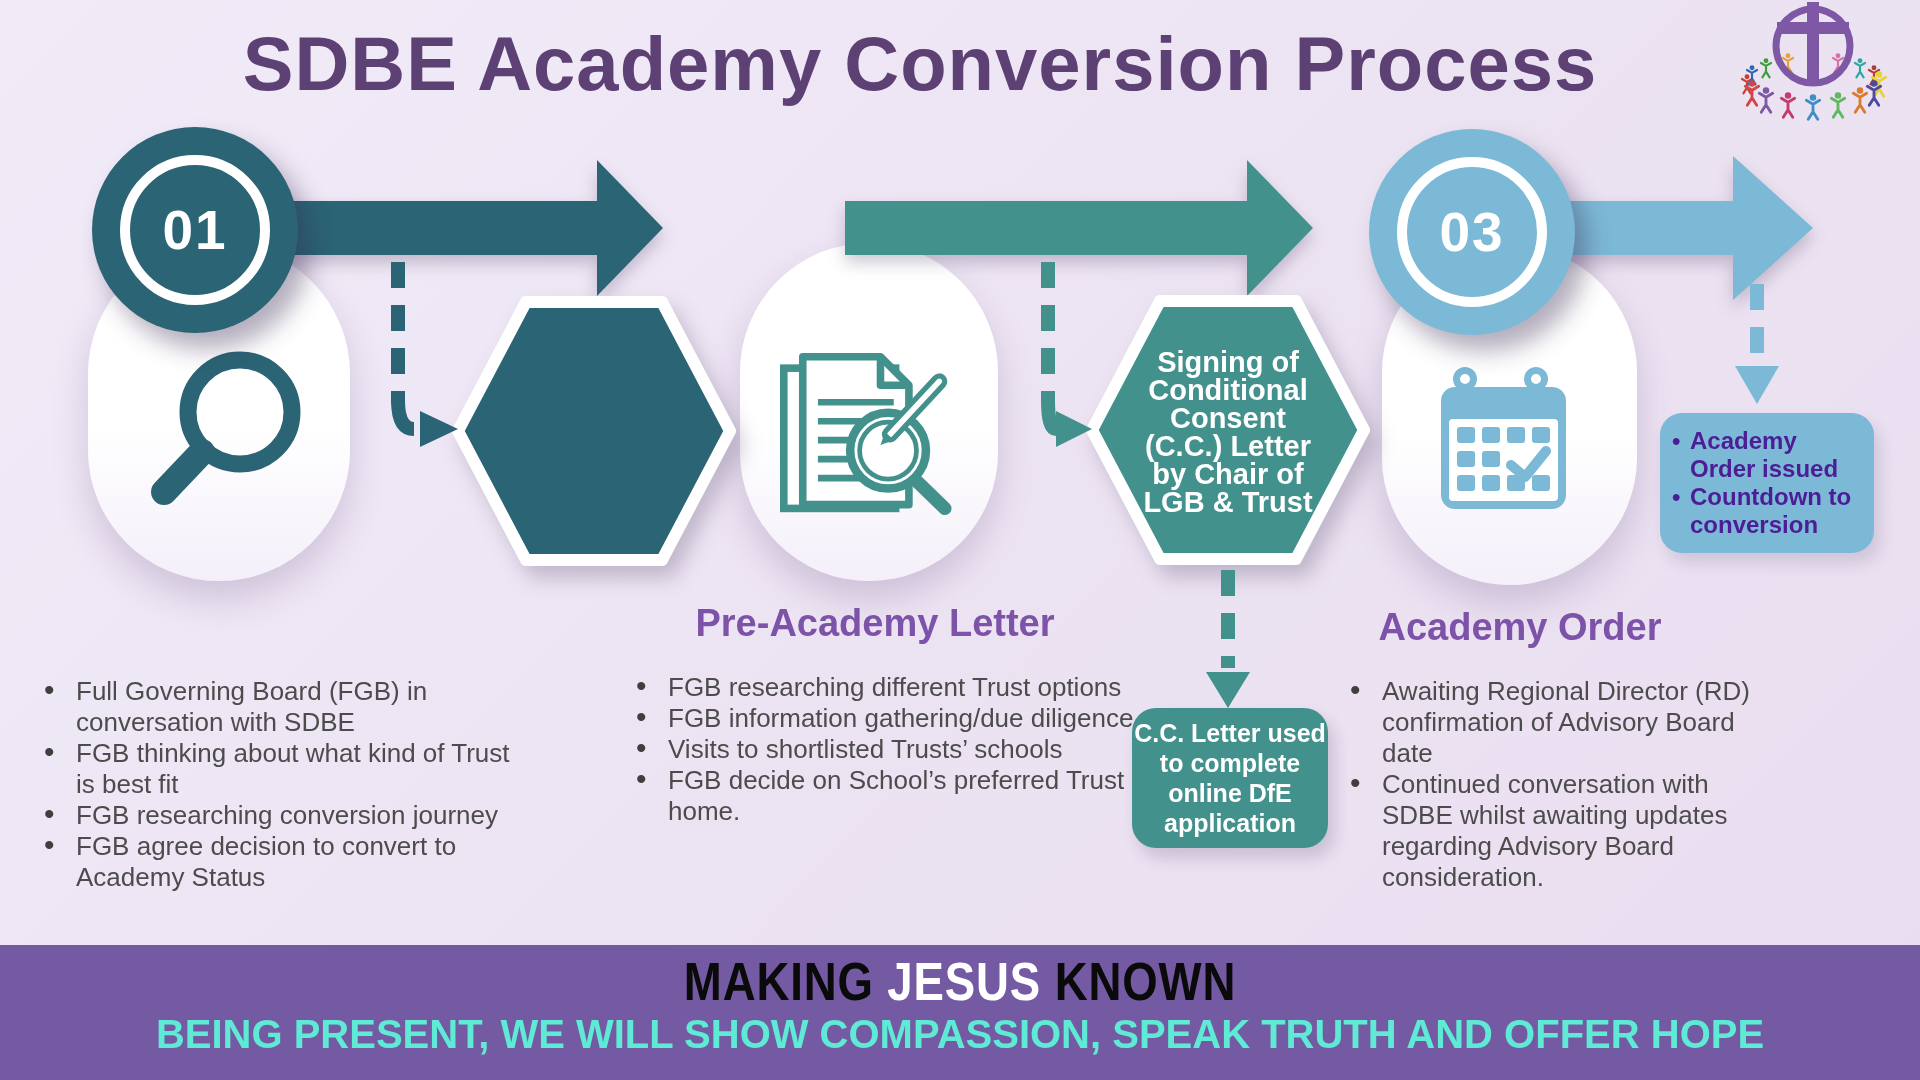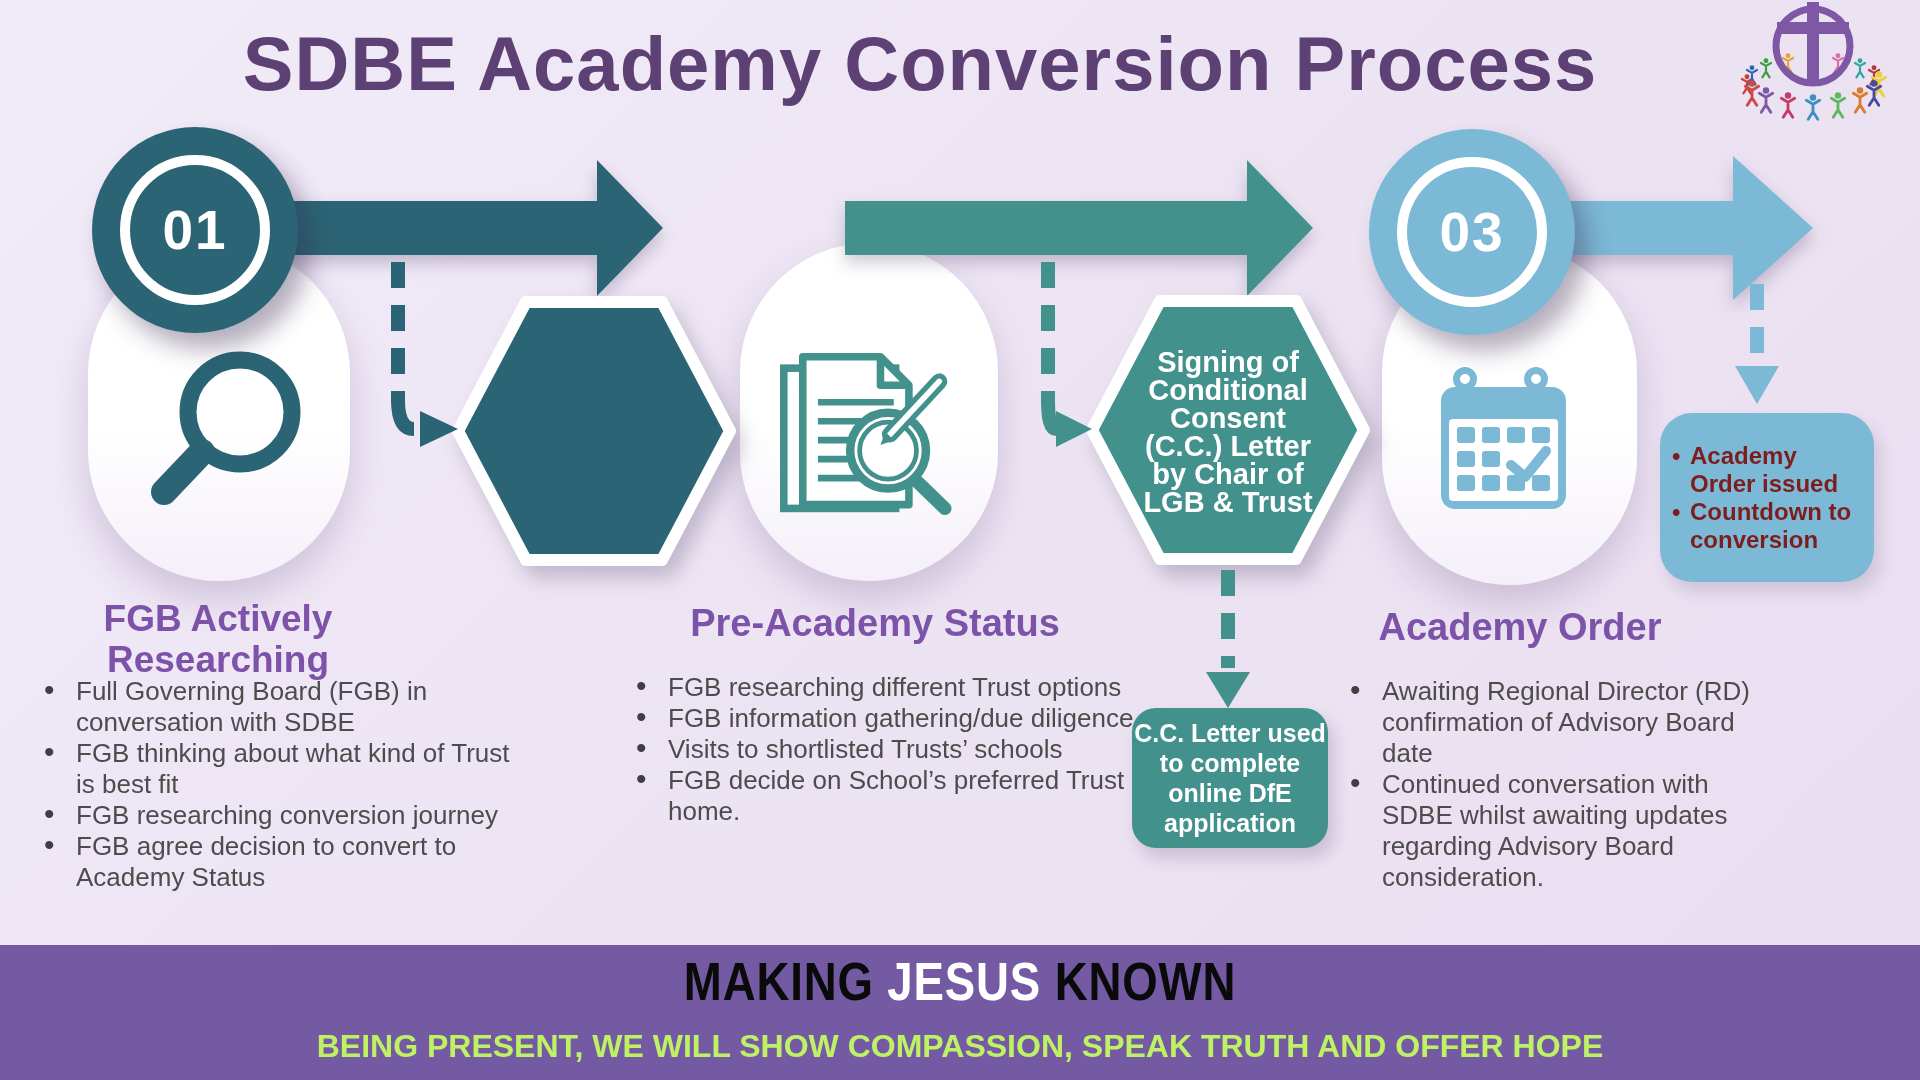--- a/index.html
+++ b/index.html
@@ -17,21 +17,21 @@
 #circle1{left:92px;top:127px;background:#2b6474}
 #circle2{left:742px;top:127px;background:#43918c}
 #circle3{left:1369px;top:129px;background:#7cb9d6}
 svg.overlay{position:absolute;left:0;top:0}
 .arrow-shadow{filter:drop-shadow(0 8px 8px rgba(60,45,85,.25))}
 .hex-shadow{filter:drop-shadow(8px 12px 10px rgba(60,45,85,.25))}
 .hexlabel{position:absolute;color:#fff;font-weight:bold;text-align:center;white-space:pre-line}
 #hexlabel1{left:464px;top:330px;width:260px;font-size:25px;line-height:29px}
 #hexlabel2{left:1098px;top:348px;width:260px;font-size:29px;line-height:28px}
 #ccbox{position:absolute;left:1132px;top:708px;width:196px;height:140px;border-radius:24px;background:#43918c;color:#fff;font-weight:bold;font-size:25px;line-height:30px;text-align:center;white-space:pre-line;display:flex;align-items:center;justify-content:center;box-shadow:6px 10px 16px rgba(55,40,80,.18)}
-#bluebox{position:absolute;left:1660px;top:413px;width:214px;height:169px;border-radius:32px;background:#7cb9d6;color:#7f1d1d;display:flex;flex-direction:column;justify-content:center;box-shadow:6px 10px 16px rgba(55,40,80,.15)}
+#bluebox{position:absolute;left:1660px;top:413px;width:214px;height:140px;border-radius:22px;background:#7cb9d6;color:#4c1d95;display:flex;flex-direction:column;justify-content:center;box-shadow:6px 10px 16px rgba(55,40,80,.15)}
 #bluebox ul{list-style:none}
 #bluebox li{position:relative;padding-left:30px;font-size:24px;font-weight:bold;line-height:28px;white-space:pre-line}
 #bluebox li::before{content:"\2022";position:absolute;left:12px;top:0}
 .col-heading{position:absolute;text-align:center;color:#7d52a9;font-weight:bold;white-space:pre-line}
 #heading1{left:8px;top:598px;width:420px;font-size:37px;line-height:41px}
 #heading2{left:640px;top:602px;width:470px;font-size:38px}
 #heading3{left:1330px;top:606px;width:380px;font-size:38px}
 .bullets{position:absolute;list-style:none;color:#4c4c4c}
 .bullets li{position:relative;padding-left:36px;white-space:pre-line}
 .bullets li::before{content:"\2022";position:absolute;left:4px;top:-2px;font-size:30px;color:#3f3f3f}
@@ -40,21 +40,21 @@
 #list3{left:1346px;top:676px;width:480px;font-size:26px;line-height:31px}
 .icon-svg{position:absolute}
 #icon1{left:140px;top:340px}
 #icon2{left:776px;top:353px}
 #icon3{left:1437px;top:365px}
 #logo{position:absolute;left:1728px;top:0px}
 .footer{position:absolute;left:0;top:945px;width:1920px;height:135px;background:#7459a3;text-align:center;color:#fff}
 .footer-line1{margin-top:6px;font-size:53px;font-weight:bold;letter-spacing:1px;transform:scaleX(.86)}
 .fl1-dark{color:#0a0a0a}
 .fl1-light{color:#ffffff}
-.footer-line2{margin-top:16px;font-size:32px;font-weight:bold;color:#bef264;letter-spacing:0px}
+.footer-line2{margin-top:0px;font-size:40px;font-weight:bold;color:#5eead4;letter-spacing:0px}
 </style>
 </head>
 <body>
 
 <div class="canvas">
 
   <div class="title">SDBE Academy Conversion Process</div>
 
   <div class="capsule" id="capsule1"></div>
   <div class="capsule" id="capsule2"></div>
@@ -189,23 +189,21 @@
 application</div>
   <div id="bluebox">
     <ul>
       <li>Academy
 Order issued</li>
       <li>Countdown to
 conversion</li>
     </ul>
   </div>
 
-  <div class="col-heading" id="heading1">FGB Actively
-Researching</div>
-  <div class="col-heading" id="heading2">Pre-Academy Status</div>
+  <div class="col-heading" id="heading2">Pre-Academy Letter</div>
   <div class="col-heading" id="heading3">Academy Order</div>
 
   <ul class="bullets" id="list1">
     <li>Full Governing Board (FGB) in
 conversation with SDBE</li>
     <li>FGB thinking about what kind of Trust
 is best fit</li>
     <li>FGB researching conversion journey</li>
     <li>FGB agree decision to convert to
 Academy Status</li>

